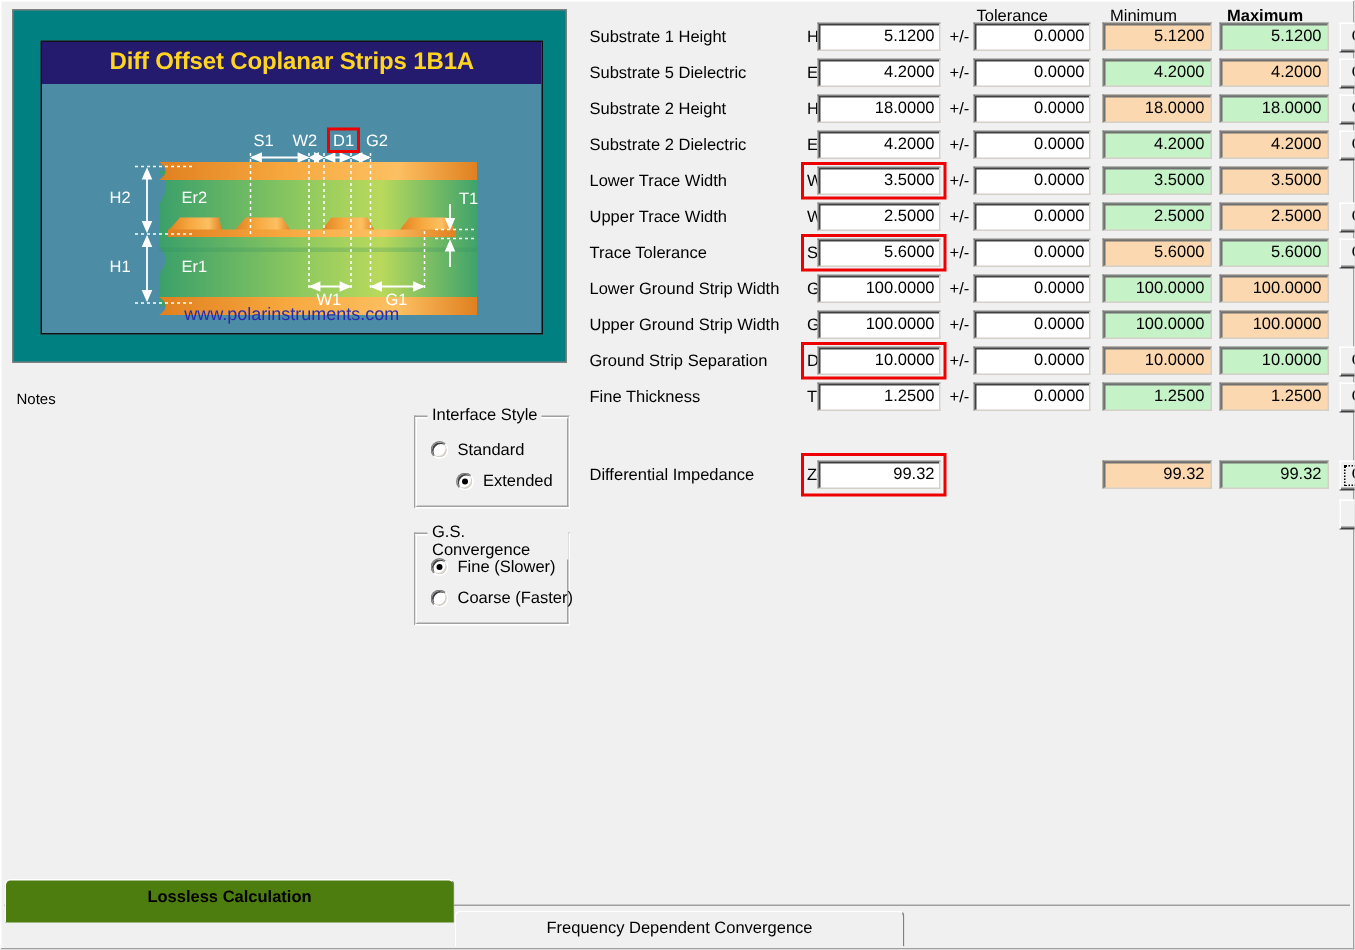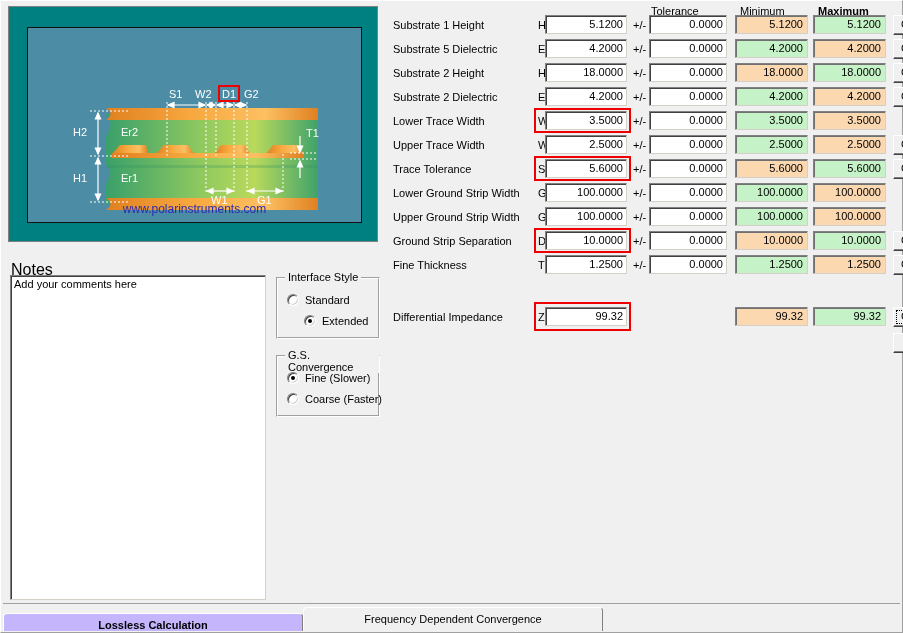--- a/index.html
+++ b/index.html
@@ -61,21 +61,21 @@
     left: 0; width: 100%;
     text-align: center;
   }
   .redbox-d1 {
     position: absolute;
     border: 2px solid #ee0000;
     background: transparent;
   }
 
   
-  #notes-label { position: absolute; left: 10px; top: 260px; font-size: 16px; }
+  #notes-label { position: absolute; left: 10px; top: 260px; font-size: 10px; }
   #notes-box {
     position: absolute; left: 9px; top: 274px;
     width: 256px; height: 325px;
     background: #ffffff;
     border: 1px solid #808080;
     border-right-color: #d4d0c8; border-bottom-color: #d4d0c8;
     box-shadow: inset 1px 1px 0 #404040;
     padding: 2px 3px;
     font-size: 11px;
     color: #000;
@@ -207,39 +207,40 @@
     border-right-color: #808080;
     border-bottom: none;
     border-top-left-radius: 4px;
     border-top-right-radius: 4px;
     text-align: center;
     font-size: 11px;
     line-height: 23px;
     color: #000;
   }
   .tab.active {
-    height: 18px;
-    bottom: 0;
+    height: 29px;
+    bottom: 16px;
     font-weight: bold;
     z-index: 3;
-    background: #c4b5fd;
+    background: #4d7c0f;
   }
   #tab-divider {
     position: absolute; left: 2px; bottom: 28px; width: 897px; height: 1px;
     background: #a0a0a0;
   }
 </style>
 </head>
 <body>
 
 <div id="app">
 
   <div id="illus-wrap">
     <div id="illus-inner">
 
+      <div id="illus-title">Diff Offset Coplanar Strips 1B1A</div>
 
       <svg width="335" height="196" style="position:absolute;left:0;top:0;">
         <defs>
           <linearGradient id="gEr2" x1="0" y1="0" x2="1" y2="0">
             <stop offset="0%" stop-color="#3aa06a"></stop>
             <stop offset="45%" stop-color="#8fc95f"></stop>
             <stop offset="70%" stop-color="#b9d95c"></stop>
             <stop offset="100%" stop-color="#3fa36b"></stop>
           </linearGradient>
           <linearGradient id="gEr1" x1="0" y1="0" x2="1" y2="0">
@@ -355,21 +356,20 @@
       <div class="dg-label" style="left:45px; top:144px;">H1</div>
       <div class="dg-label" style="left:93px; top:98px;">Er2</div>
       <div class="dg-label" style="left:93px; top:144px;">Er1</div>
       <div class="dg-label" style="left:278px; top:99px;">T1</div>
 
       <div class="dg-url" style="top:174px;">www.polarinstruments.com</div>
     </div>
   </div>
 
   <div id="notes-label">Notes</div>
-  <div id="notes-box">Add your comments here</div>
 
   <div class="groupbox" style="left:275px; top:276px; width:104px; height:62px;">
     <div class="gb-inner"></div>
     <div class="gb-title">Interface Style</div>
     <div class="radio-row" style="left:10px; top:16px;">
       <span class="radio"></span>
       <span>Standard</span>
     </div>
     <div class="radio-row" style="left:10px; top:37px;padding-left:17px;">
       <span class="radio on"></span>

